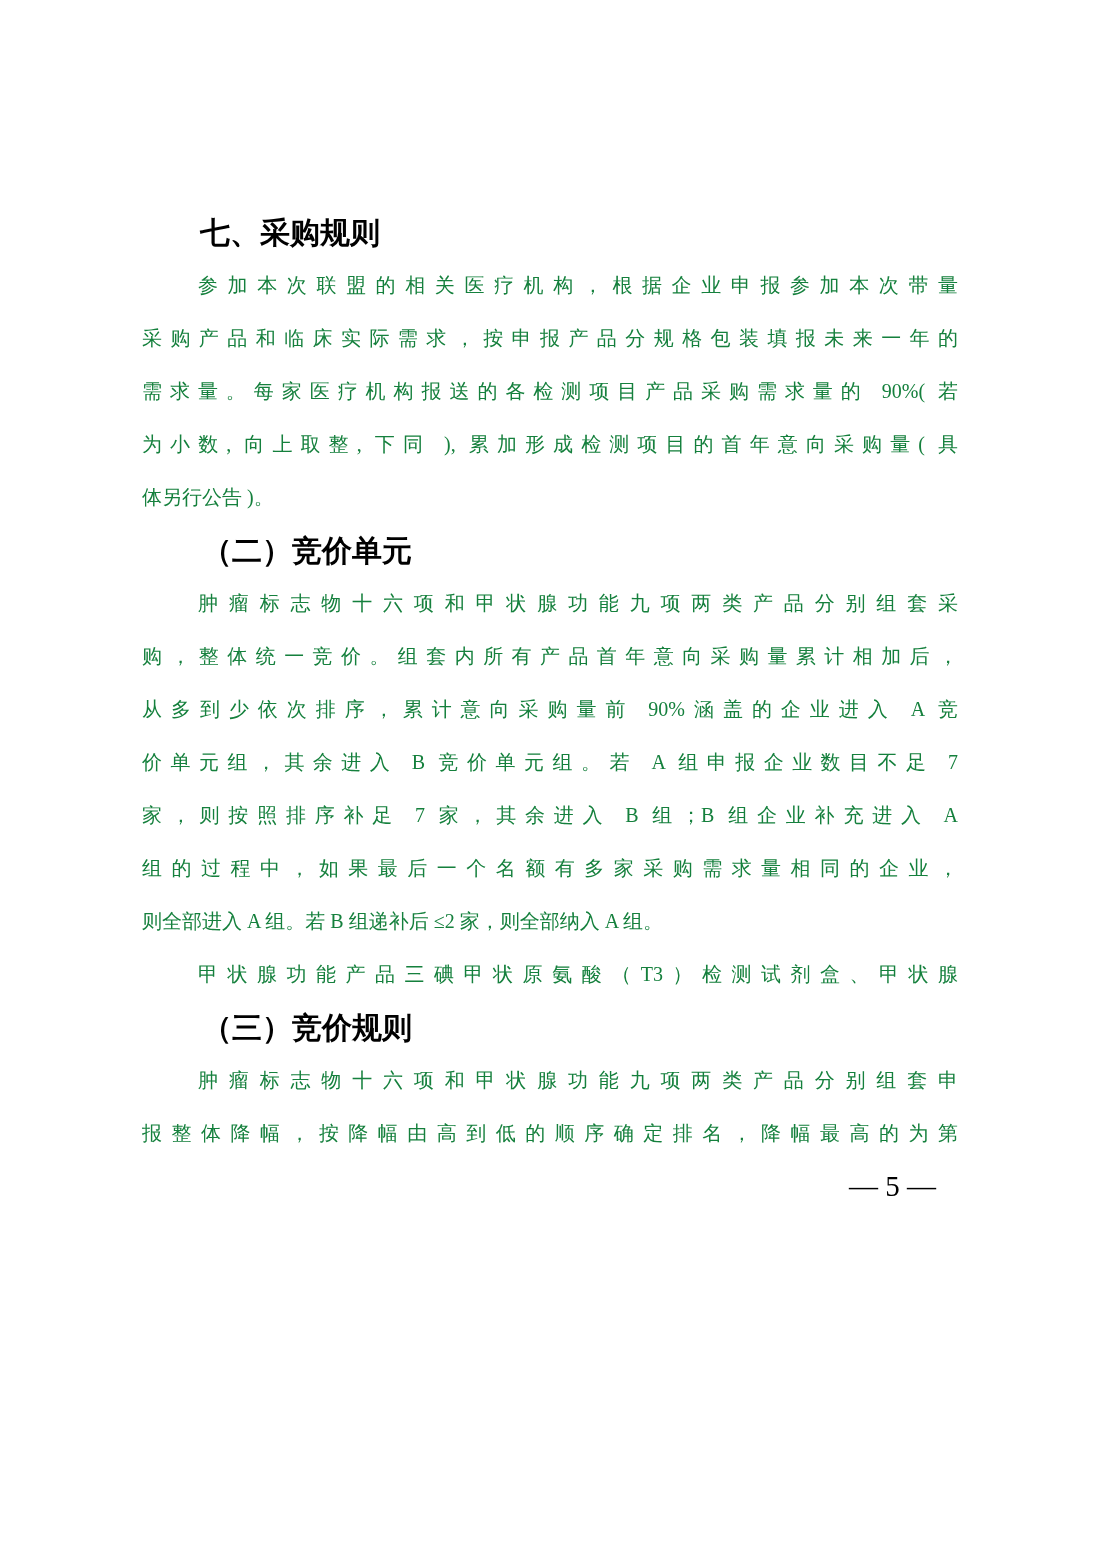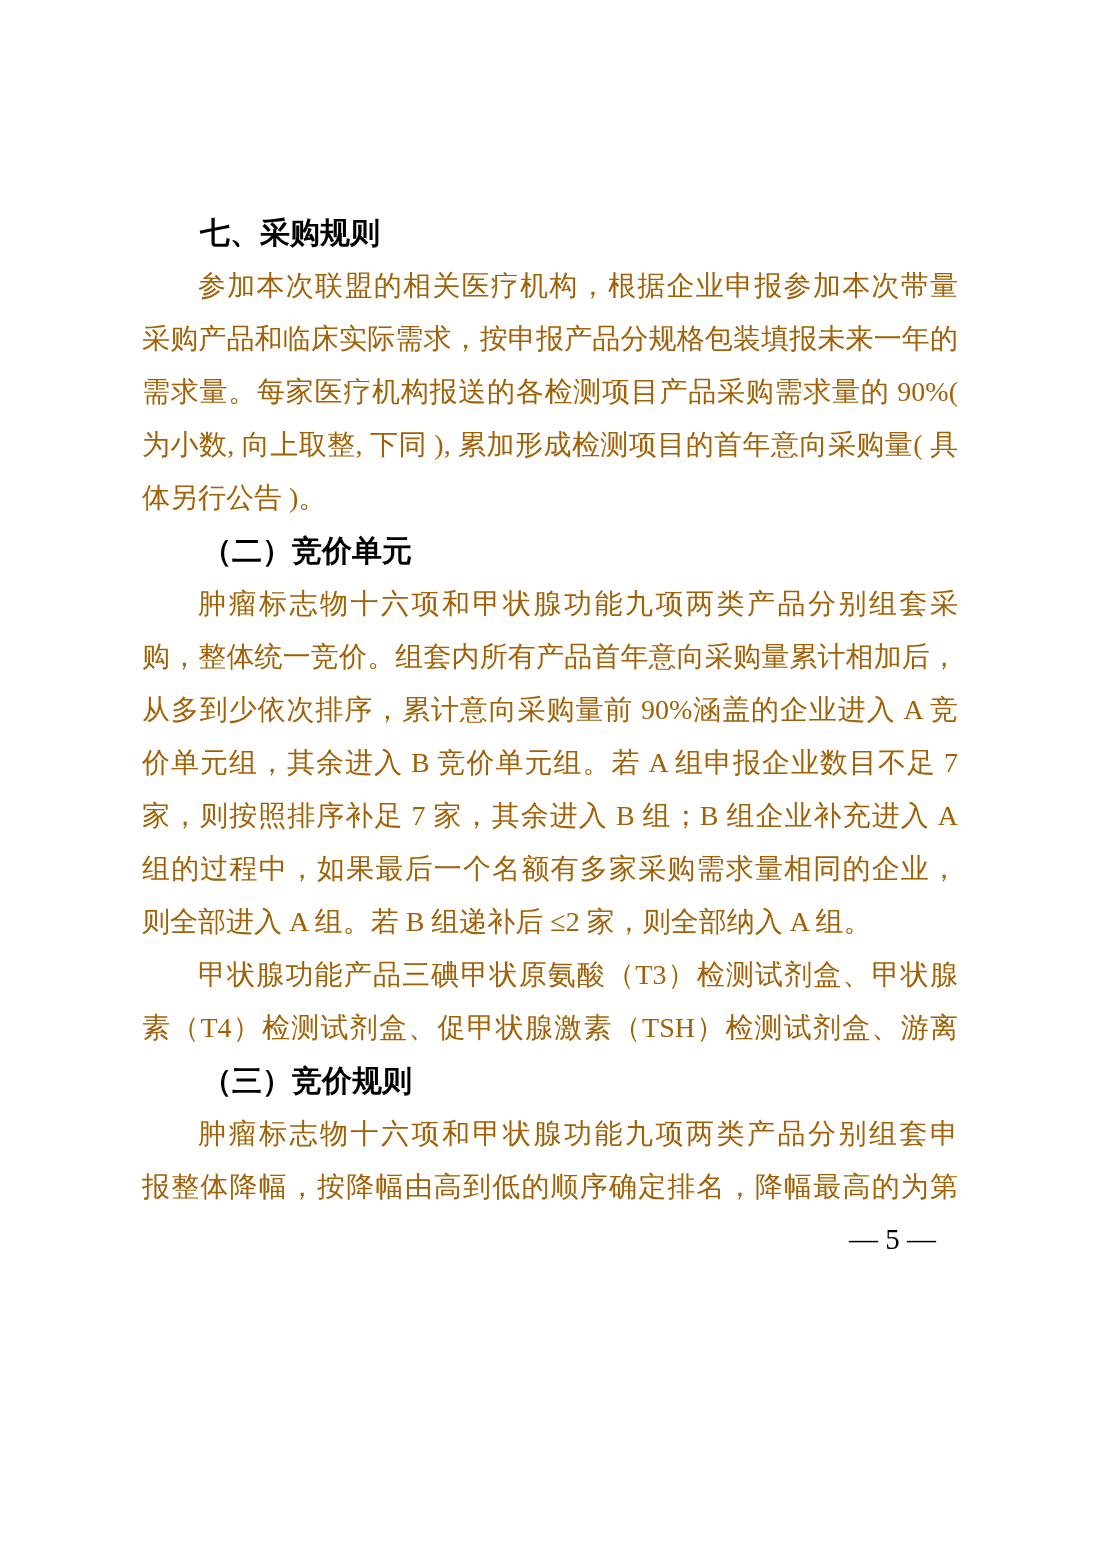--- a/index.html
+++ b/index.html
@@ -21,27 +21,27 @@
     overflow: hidden;
   }
   .content {
     position: absolute;
     left: 142px;
     top: 206px;
     width: 816px;
   }
   
   .ln {
-    font-size: 28px;
+    font-size: 20px;
     height: 53px;
     line-height: 53px;
     text-align: justify;
     text-align-last: justify;
     font-family: "Liberation Serif", "DejaVu Serif", serif;
-    color: #a16207;
+    color: #15803d;
     white-space: normal;
     overflow: hidden;
   }
   
   .ln.ind {
     text-indent: 56px;
   }
   
   .ln.end {
     text-align: center;
@@ -100,21 +100,20 @@
 
     <div class="ln ind">肿瘤标志物十六项和甲状腺功能九项两类产品分别组套采</div>
     <div class="ln">购，整体统一竞价。组套内所有产品首年意向采购量累计相加后，</div>
     <div class="ln">从多到少依次排序，累计意向采购量前 90%涵盖的企业进入 A 竞</div>
     <div class="ln">价单元组，其余进入 B 竞价单元组。若 A 组申报企业数目不足 7</div>
     <div class="ln">家，则按照排序补足 7 家，其余进入 B 组；B 组企业补充进入 A</div>
     <div class="ln">组的过程中，如果最后一个名额有多家采购需求量相同的企业，</div>
     <div class="ln end">则全部进入 A 组。若 B 组递补后 ≤2 家，则全部纳入 A 组。</div>
 
     <div class="ln ind">甲状腺功能产品三碘甲状原氨酸（T3）检测试剂盒、甲状腺</div>
-    <div class="ln">素（T4）检测试剂盒、促甲状腺激素（TSH）检测试剂盒、游离</div>
 
     <div class="hd2">（三）竞价规则</div>
 
     <div class="ln ind">肿瘤标志物十六项和甲状腺功能九项两类产品分别组套申</div>
     <div class="ln">报整体降幅，按降幅由高到低的顺序确定排名，降幅最高的为第</div>
 
     <div class="pagenum">— 5 —</div>
 
   </div>
 </div>

